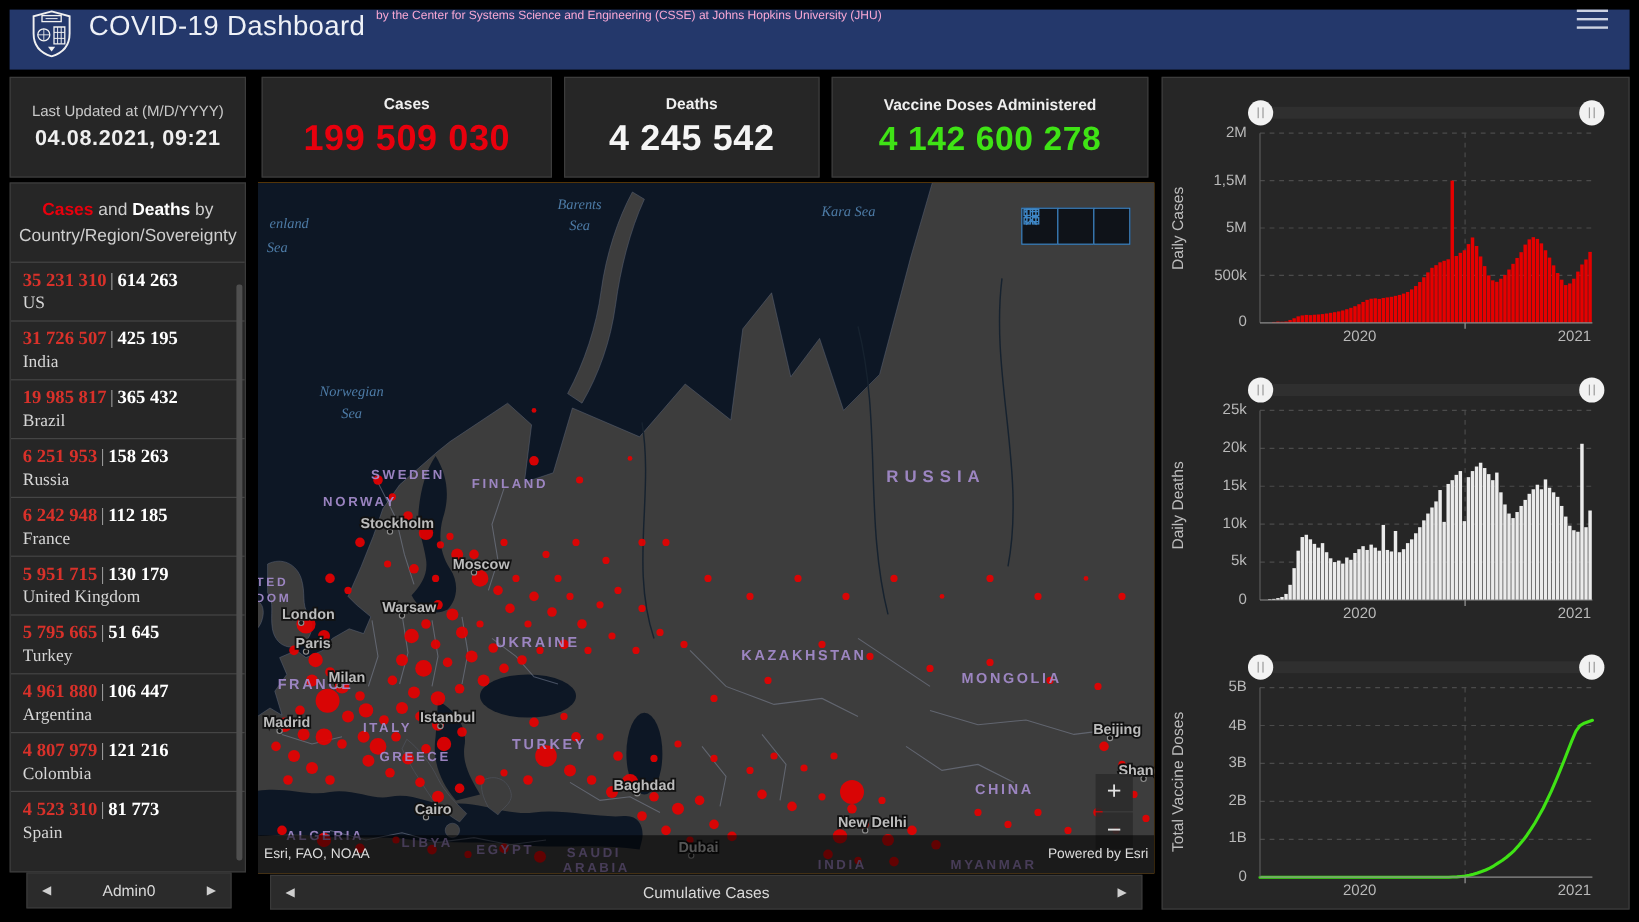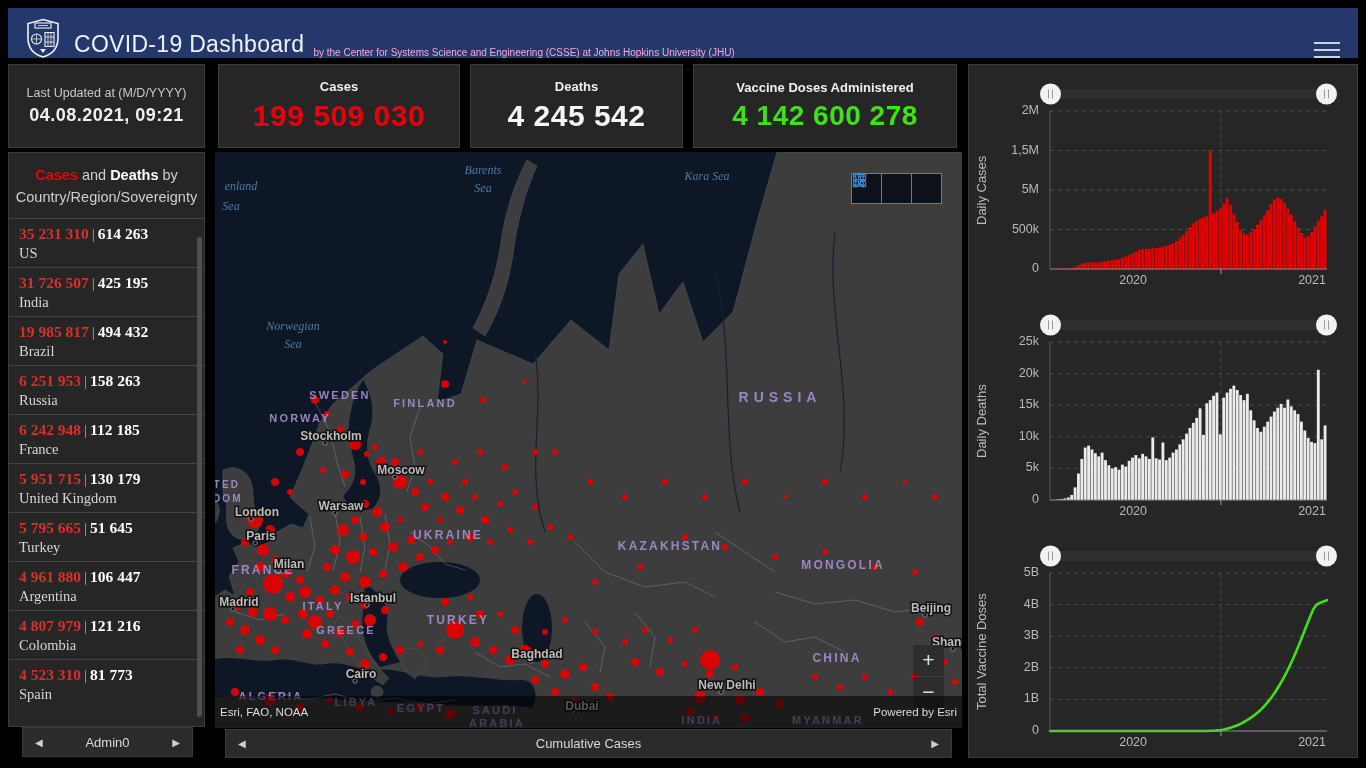--- a/index.html
+++ b/index.html
@@ -1,20 +1,20 @@
 <!DOCTYPE html>
 <html><head>
 <meta charset="utf-8">
 <style>
   html,body{margin:0;padding:0;background:#000;}
   .page{position:relative;width:1366px;height:768px;background:#000;overflow:hidden;
         font-family:"Liberation Sans", sans-serif; -webkit-font-smoothing:antialiased;}
   
   .hdr{position:absolute;left:8px;top:8px;width:1350px;height:50px;background:#24386b;
-       display:flex;align-items:flex-end;padding:0 18px;box-sizing:border-box;}
+       display:flex;align-items:flex-start;padding:0 18px;box-sizing:border-box;}
   .hdr .logo{flex:0 0 auto;margin-right:14px;display:flex;align-items:center;}
   .hdr .ttl{font-size:23px;color:#eef1f7;letter-spacing:.3px;font-weight:400;}
   .hdr .sub{font-size:10px;color:#f9a8d4;margin-left:9px;}
   .burger{margin-left:auto;width:26px;height:16px;display:flex;flex-direction:column;justify-content:space-between;cursor:pointer;}
   .burger span{display:block;height:2px;background:#cdd3e2;}
   
   .panel{position:absolute;background:#262626;border:1px solid #3c3c3c;box-sizing:border-box;}
   .stat{top:64px;height:84px;display:flex;flex-direction:column;align-items:center;justify-content:center;text-align:center;}
   .stat .lab{font-size:13px;color:#efefef;font-weight:700;}
   .stat .lab.dim{font-weight:400;color:#c9c9c9;font-size:12.5px;}
@@ -125,21 +125,21 @@
     <ul id="country-list">
         <li>
           <div class="nums"><span style="color: rgb(216, 49, 42);">35 231 310</span><span class="pipe">|</span><span>614 263</span></div>
           <div class="cname">US</div>
         </li>
         <li>
           <div class="nums"><span style="color: rgb(216, 49, 42);">31 726 507</span><span class="pipe">|</span><span>425 195</span></div>
           <div class="cname">India</div>
         </li>
         <li>
-          <div class="nums"><span style="color: rgb(216, 49, 42);">19 985 817</span><span class="pipe">|</span><span>494 432</span></div>
+          <div class="nums"><span style="color: rgb(216, 49, 42);">19 985 817</span><span class="pipe">|</span><span>365 432</span></div>
           <div class="cname">Brazil</div>
         </li>
         <li>
           <div class="nums"><span style="color: rgb(216, 49, 42);">6 251 953</span><span class="pipe">|</span><span>158 263</span></div>
           <div class="cname">Russia</div>
         </li>
         <li>
           <div class="nums"><span style="color: rgb(216, 49, 42);">6 242 948</span><span class="pipe">|</span><span>112 185</span></div>
           <div class="cname">France</div>
         </li>

